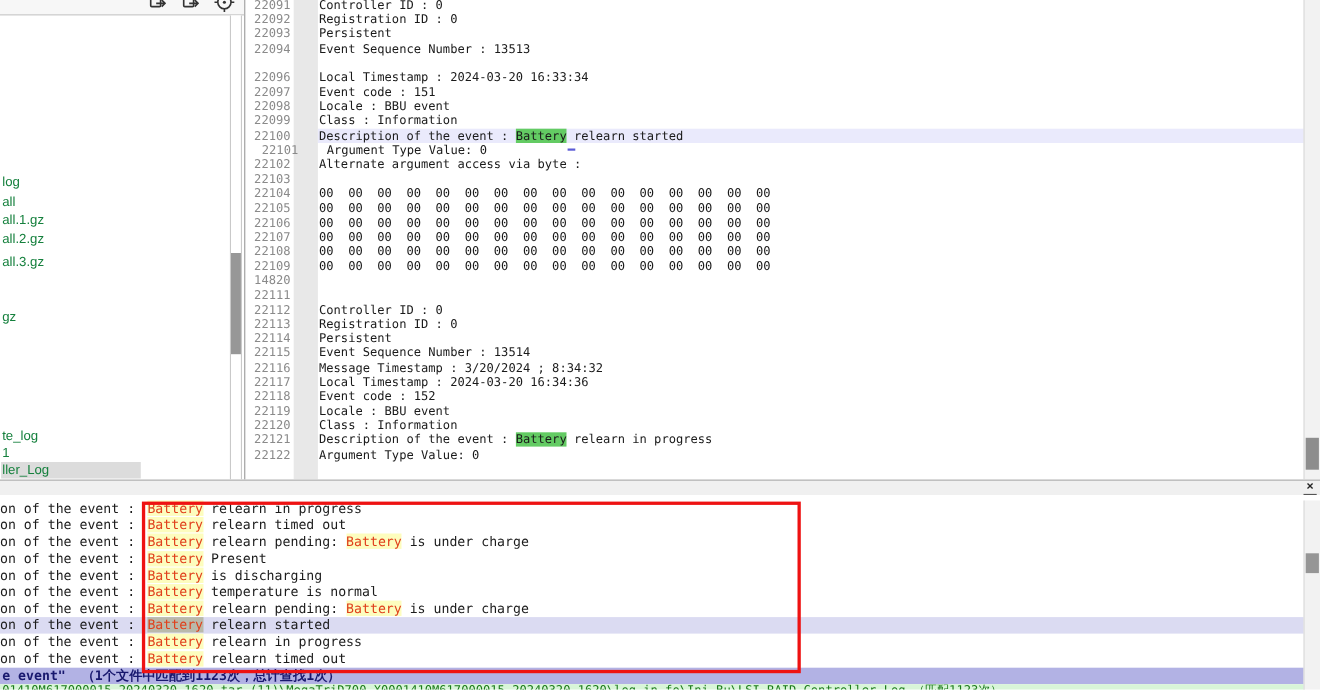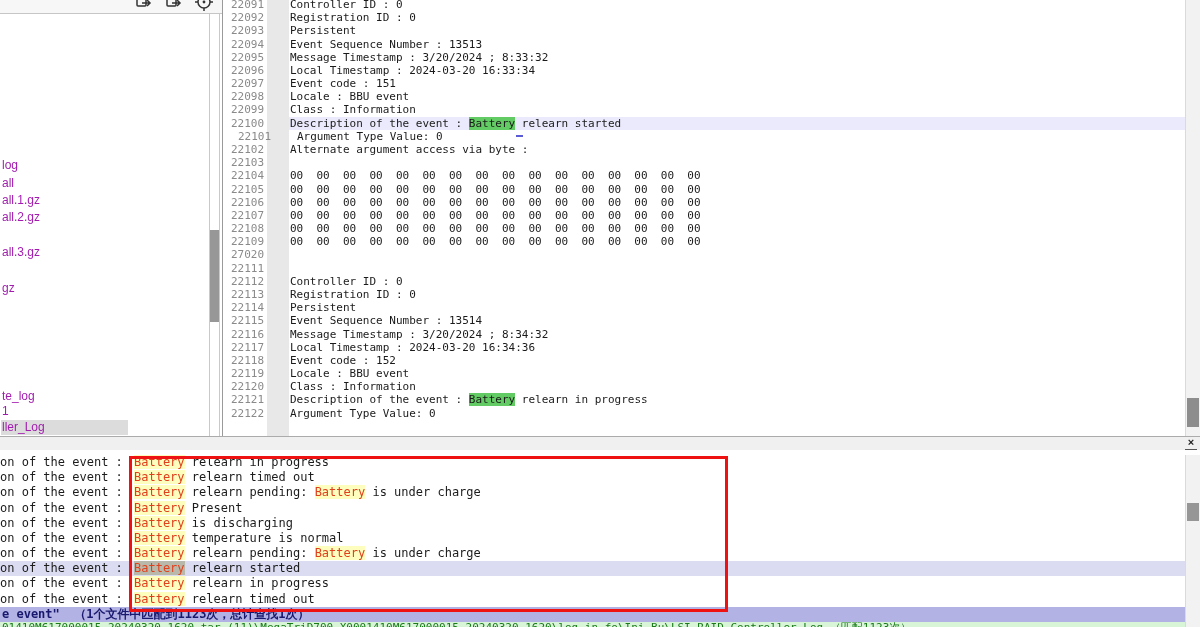--- a/index.html
+++ b/index.html
@@ -9,21 +9,21 @@
 
   
   .sidebar{position:absolute;left:0;top:0;width:222px;height:436px;background:#fff;
            border-right:1px solid #9a9a9a;overflow:hidden;}
   .toolbar{position:absolute;left:0;top:0;width:222px;height:13px;background:#f7f7f7;
            border-bottom:1px solid #c6c6c6;}
   .tb-icon{position:absolute;top:0;width:22px;height:12px;overflow:hidden;}
   .tb-icon svg{position:absolute;top:-9px;left:0;}
   .file-list{position:absolute;left:0;top:0;width:210px;height:436px;}
   .sb-item{position:absolute;left:1px;height:15px;line-height:15px;white-space:nowrap;
-           font-family:"Liberation Sans","DejaVu Sans",sans-serif;font-size:12px;color:#a21caf;
+           font-family:"Liberation Sans","DejaVu Sans",sans-serif;font-size:12px;color:#15803d;
            padding:0 4px 0 1px;}
   .sb-item.sel{background:#dcdcdc;min-width:122px;}
   .sb-scroll{position:absolute;right:2px;top:14px;bottom:0;width:9px;background:#ffffff;
              border-left:1px solid #c9c9c9;border-right:1px solid #c9c9c9;}
   .sb-scroll .thumb{position:absolute;left:0;right:0;background:#979797;}
 
   
   .editor{position:absolute;left:223px;top:0;width:977px;height:436px;background:#fff;overflow:hidden;}
   .fold-margin{position:absolute;left:44px;top:0;width:22px;height:436px;background:#e8e8e8;}
   .ed-lines{position:absolute;left:0;top:-2px;width:100%;height:100%;}
@@ -86,24 +86,20 @@
           <span class="ed-text">Registration ID : 0</span>
         </div>
         <div class="ed-row" style="top: 26.36px;">
           <span class="ed-num">22093</span>
           <span class="ed-text">Persistent</span>
         </div>
         <div class="ed-row" style="top: 39.54px;">
           <span class="ed-num">22094</span>
           <span class="ed-text">Event Sequence Number : 13513</span>
         </div>
-        <div class="ed-row" style="top: 52.72px;">
-          <span class="ed-num">22095</span>
-          <span class="ed-text">Message Timestamp : 3/20/2024 ; 8:33:32</span>
-        </div>
         <div class="ed-row" style="top: 65.9px;">
           <span class="ed-num">22096</span>
           <span class="ed-text">Local Timestamp : 2024-03-20 16:33:34</span>
         </div>
         <div class="ed-row" style="top: 79.08px;">
           <span class="ed-num">22097</span>
           <span class="ed-text">Event code : 151</span>
         </div>
         <div class="ed-row" style="top: 92.26px;">
           <span class="ed-num">22098</span>
@@ -147,21 +143,21 @@
         </div>
         <div class="ed-row" style="top: 224.06px;">
           <span class="ed-num">22108</span>
           <span class="ed-text">00  00  00  00  00  00  00  00  00  00  00  00  00  00  00  00</span>
         </div>
         <div class="ed-row" style="top: 237.24px;">
           <span class="ed-num">22109</span>
           <span class="ed-text">00  00  00  00  00  00  00  00  00  00  00  00  00  00  00  00</span>
         </div>
         <div class="ed-row" style="top: 250.42px;">
-          <span class="ed-num">27020</span>
+          <span class="ed-num">14820</span>
           <span class="ed-text"></span>
         </div>
         <div class="ed-row" style="top: 263.6px;">
           <span class="ed-num">22111</span>
           <span class="ed-text"></span>
         </div>
         <div class="ed-row" style="top: 276.78px;">
           <span class="ed-num">22112</span>
           <span class="ed-text">Controller ID : 0</span>
         </div>
@@ -214,21 +210,21 @@
       <div class="thumb" style="top:398px;height:29px;"></div>
     </div>
   </div>
 
   <div class="sidebar">
     <div class="file-list">
         <div class="sb-item" style="top: 158px;">log</div>
         <div class="sb-item" style="top: 176px;">all</div>
         <div class="sb-item" style="top: 193px;">all.1.gz</div>
         <div class="sb-item" style="top: 210px;">all.2.gz</div>
-        <div class="sb-item" style="top: 245px;">all.3.gz</div>
+        <div class="sb-item" style="top: 231px;">all.3.gz</div>
         <div class="sb-item" style="top: 281px;">gz</div>
         <div class="sb-item" style="top: 389px;">te_log</div>
         <div class="sb-item" style="top: 404px;">1</div>
         <div class="sb-item sel" style="top: 420px;">ller_Log</div>
       </div>
     <div class="toolbar">
       <span class="tb-icon" style="left:134px;">
         <svg width="20" height="20" viewBox="0 0 20 20" fill="none" stroke="#333" stroke-width="1.5">
           <rect x="3" y="3" width="9" height="12" rx="1"></rect>
             <path d="M8 12h8M13 9l3 3-3 3"></path>

